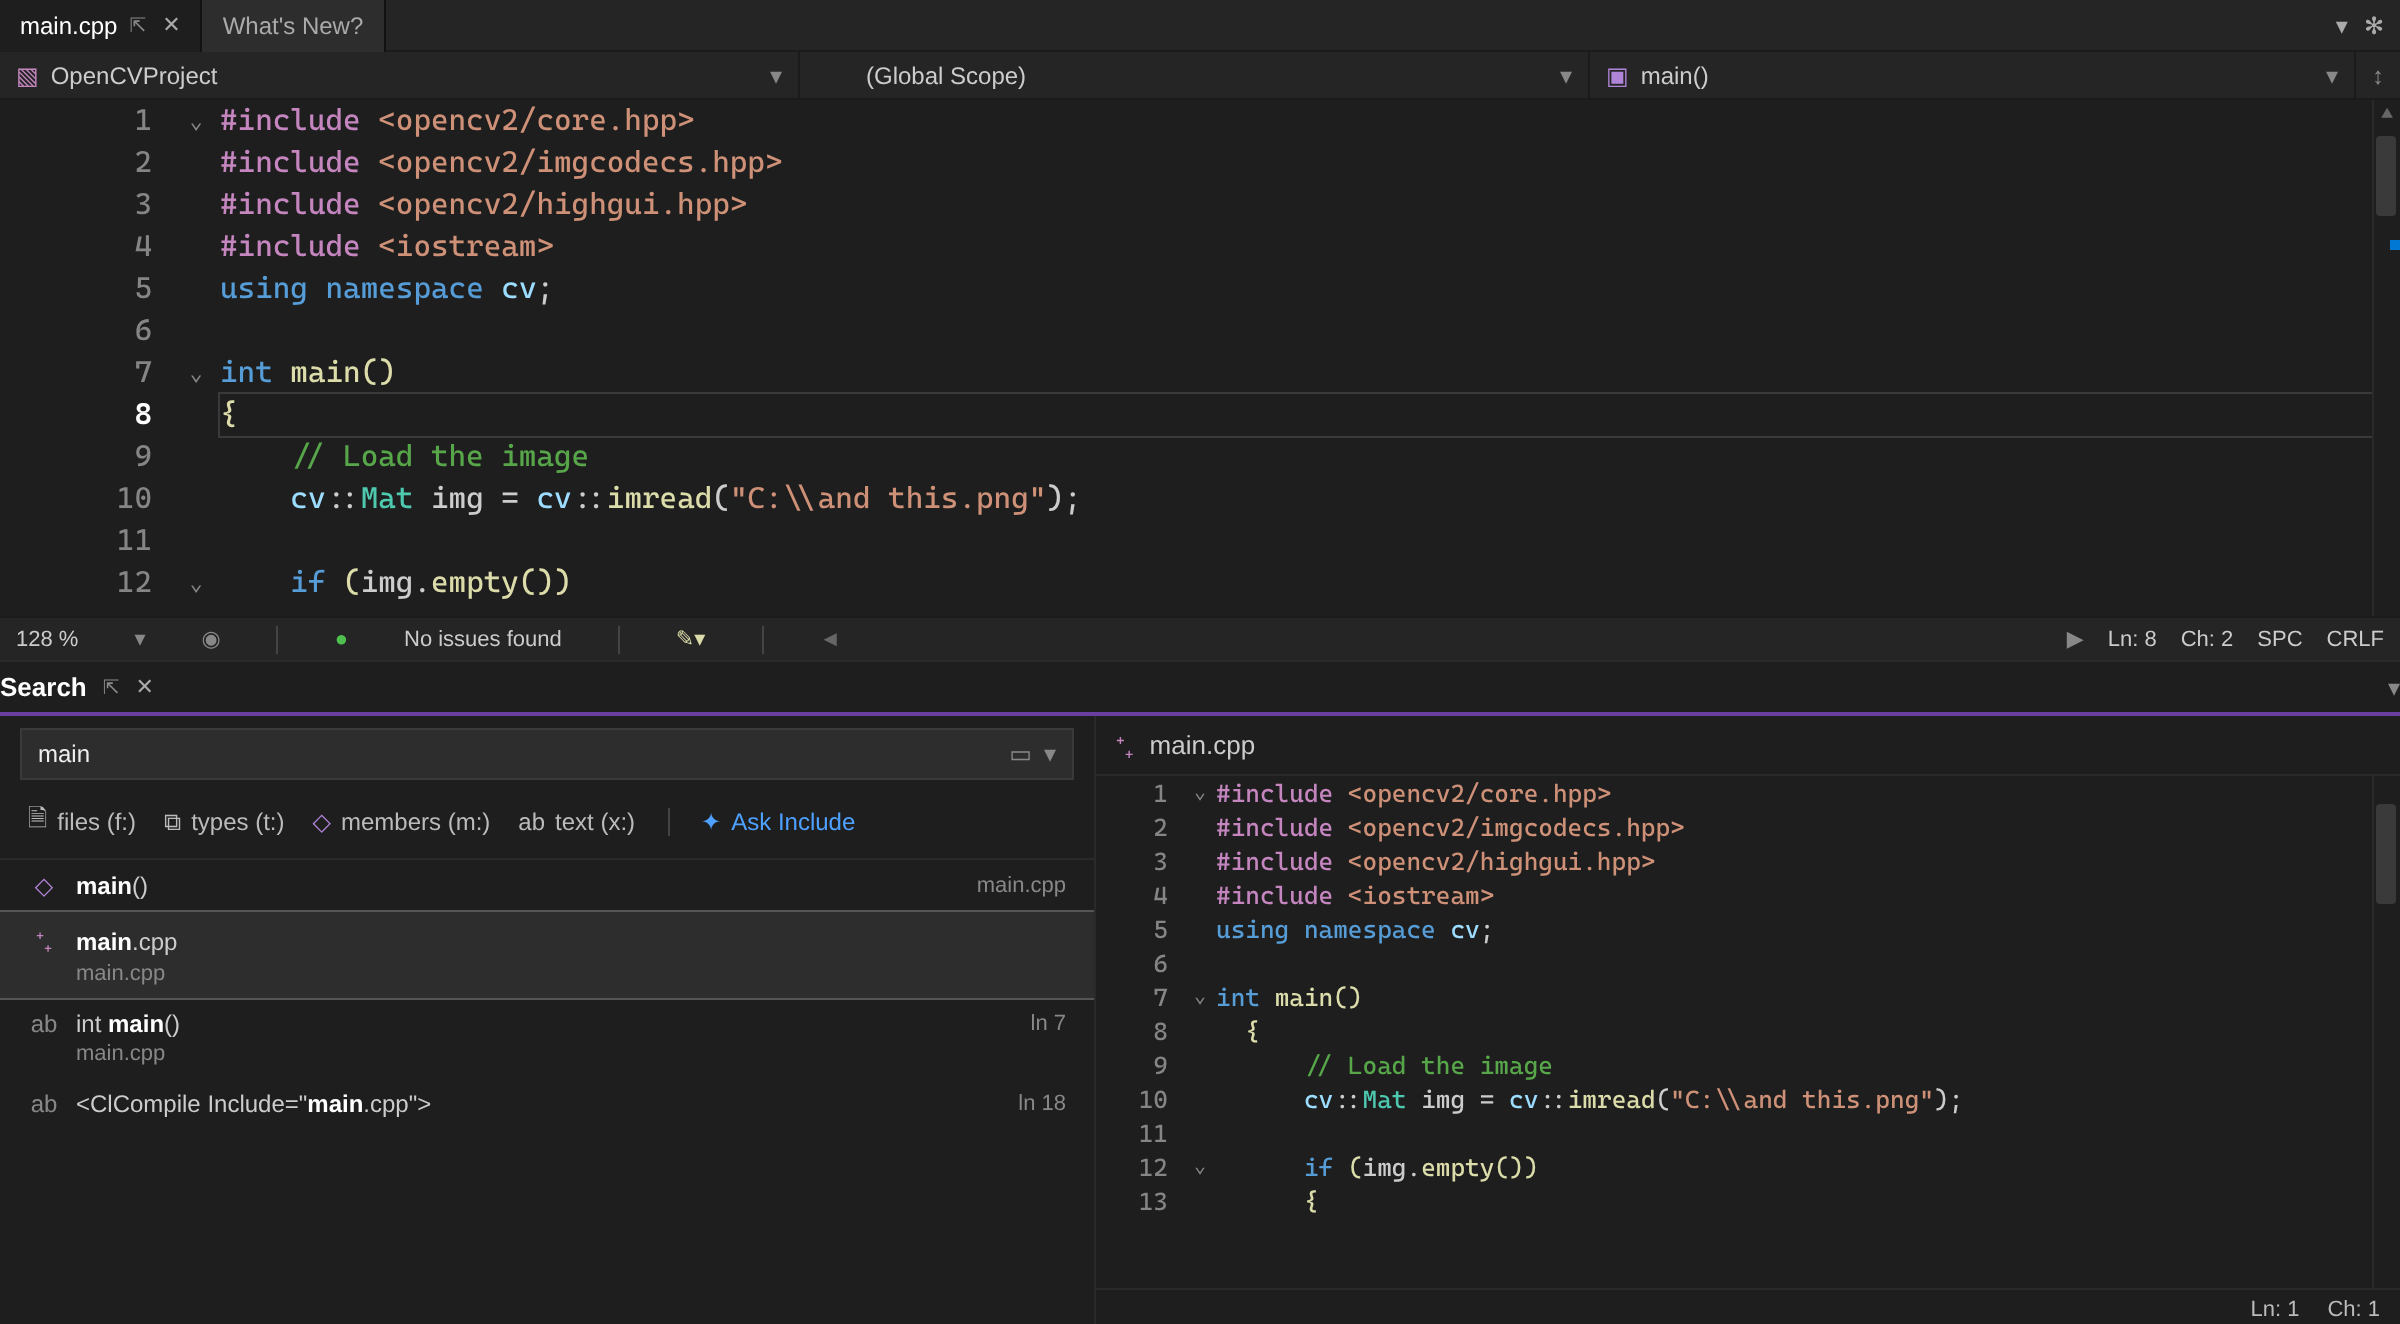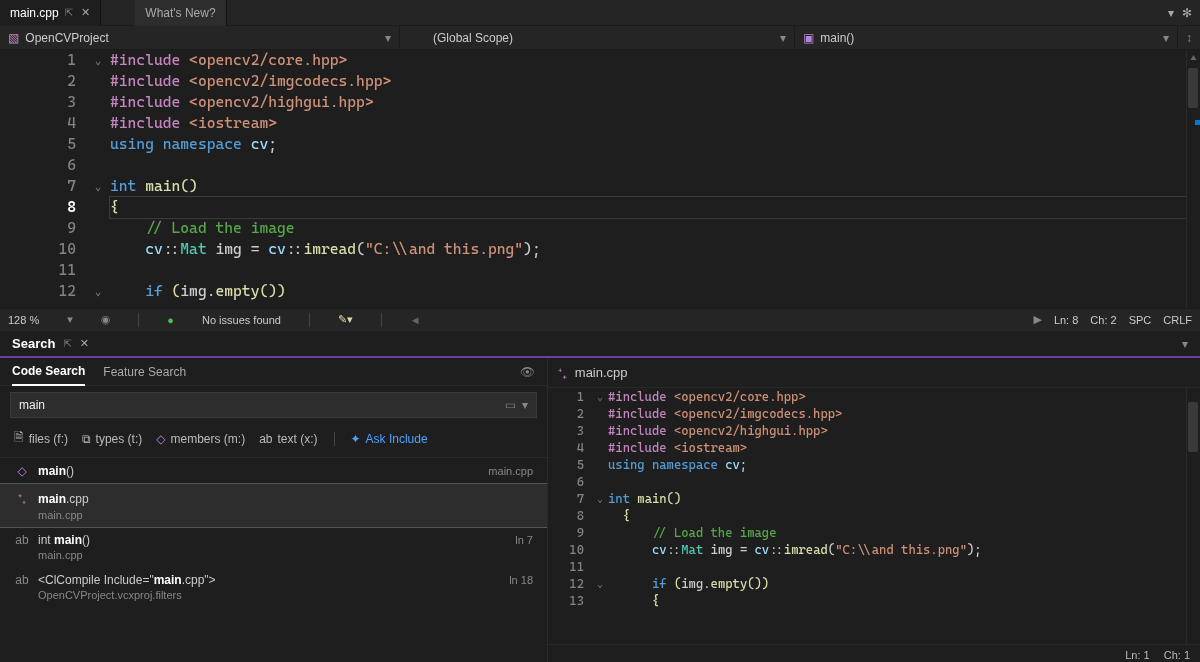--- a/index.html
+++ b/index.html
@@ -24,21 +24,21 @@
   height: 26px;
   display: flex;
   align-items: center;
   gap: 6px;
   background: #1e1e1e;
   border-right: 1px solid #111;
   color: #ccc;
   cursor: pointer;
 }
 .tab.active { background: #1e1e1e; color: #fff; }
-.tab.inactive { background: #2d2d2d; color: #aaa; margin-left: 34px; }
+.tab.inactive { background: #2d2d2d; color: #aaa; }
 .tab .pin { font-size: 10px; color: #888; }
 .tab .close { font-size: 11px; color: #aaa; margin-left: 2px; }
 .top-bar-spacer { flex: 1; }
 .top-bar-icons { display: flex; gap: 8px; padding-right: 8px; color: #aaa; }
 .nav-bar {
   height: 24px;
   display: flex;
   align-items: center;
   background: #252526;
   border-bottom: 1px solid #1b1b1b;
@@ -134,21 +134,21 @@
 .status-bar .right { margin-left: auto; display:flex; gap:12px; align-items:center; }
 .ok-icon { color:#4ec04e; }
 .play { color:#888; }
 
 .search-header {
   height: 26px;
   display: flex;
   align-items: center;
   background: #1e1e1e;
   border-top: 1px solid #2a2a2a;
-  padding: 0 12px;
+  padding: 0 0;
   gap: 8px;
 }
 .search-header .title { font-weight: 600; color:#fff; font-size:13px; }
 .search-header .pin { font-size:10px; color:#888; }
 .search-header .close { font-size:11px; color:#aaa; }
 .search-header .spacer { flex:1; }
 .purple-line { height: 2px; background: #6b3fa0; }
 
 .search-body {
   display: flex;
@@ -398,29 +398,20 @@
   <span class="title">Search</span>
   <span class="pin">⇱</span>
   <span class="close">✕</span>
   <div class="spacer"></div>
   <span style="color:#888">▾</span>
 </div>
 <div class="purple-line"></div>
 
 <div class="search-body">
   <div class="search-left">
-    <div class="search-tabs">
-      <div class="stab active">
-          <span>Code Search</span>
-        </div>
-      <div class="stab">
-          <span>Feature Search</span>
-        </div>
-      <span class="eye">👁</span>
-    </div>
     <div class="search-input-row">
       <div class="search-input">
         <span>main</span>
         <span class="dd">
           <span>▭</span>
           <span>▾</span>
         </span>
       </div>
     </div>
     <div class="filter-row">
@@ -468,21 +459,20 @@
           <span class="loc">ln 7</span>
         </div>
         <div class="sub">main.cpp</div>
       </div>
       <div class="result">
         <div class="line1">
           <span class="ico" style="color:#888">ab</span>
           <span><span>&lt;ClCompile Include="</span><strong>main</strong><span>.cpp"&gt;</span></span>
           <span class="loc">ln 18</span>
         </div>
-        <div class="sub">OpenCVProject.vcxproj.filters</div>
       </div>
     </div>
   </div>
 
   <div class="search-right">
     <div class="preview-header">
       <span class="ico">⁺₊</span>
       <span>main.cpp</span>
     </div>
     <div class="preview-editor">

